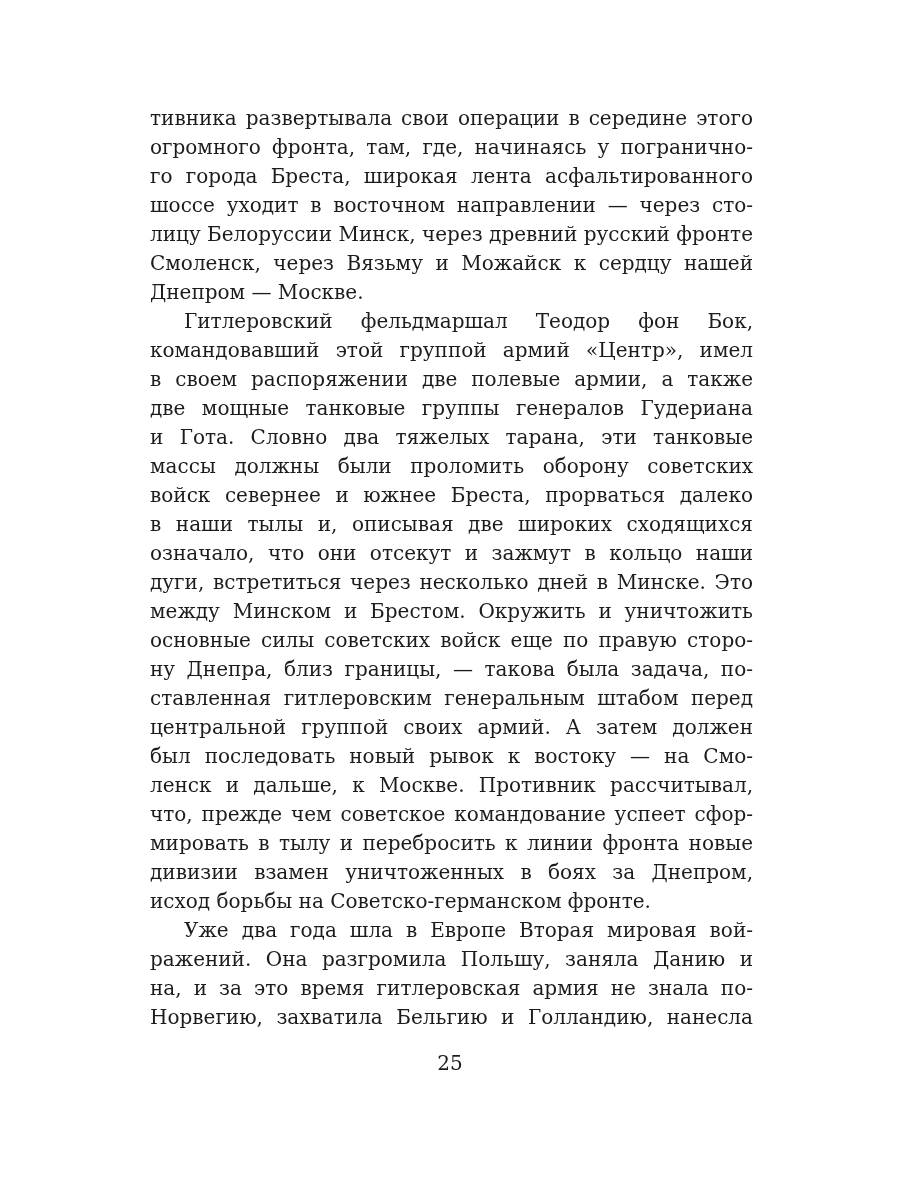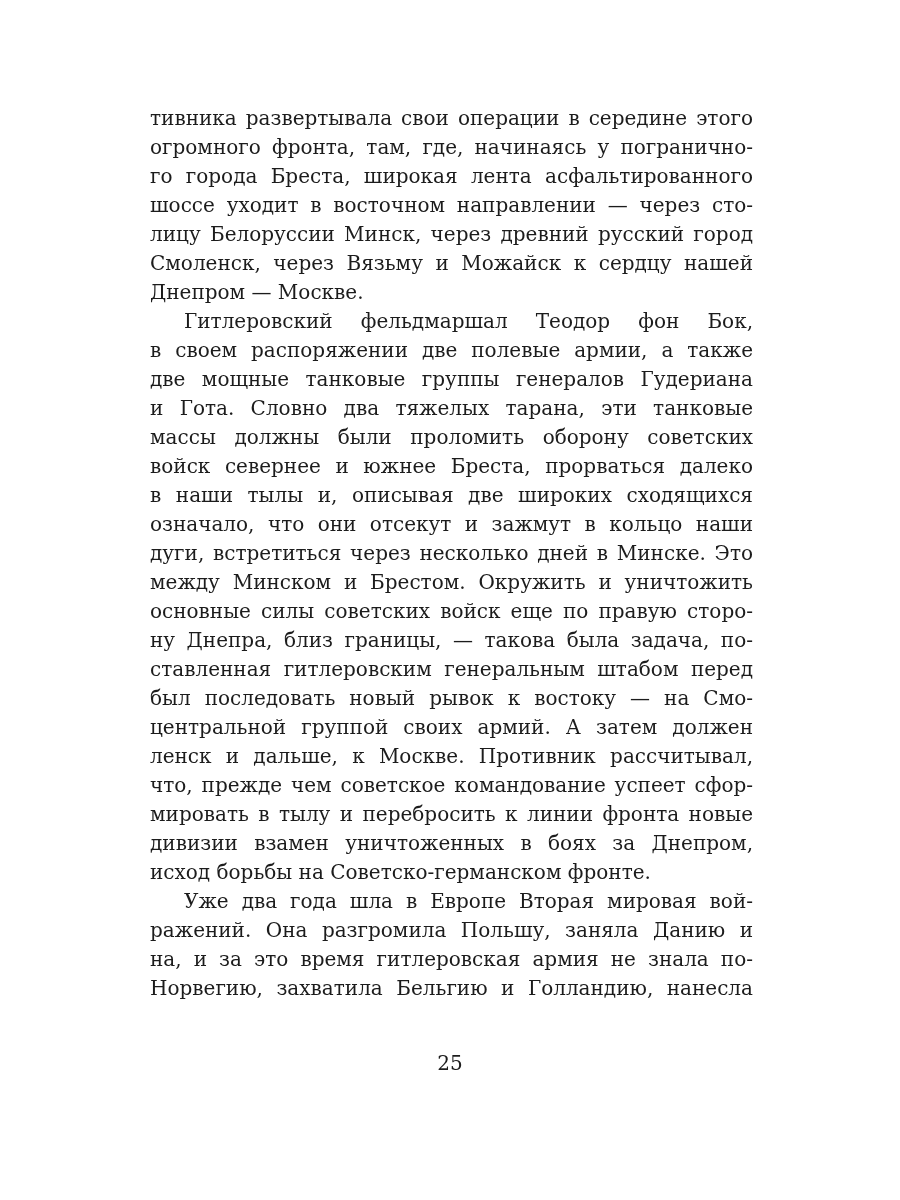--- a/index.html
+++ b/index.html
@@ -55,38 +55,39 @@
 </style>
 </head>
 <body>
 
 <div class="book-page">
   <div class="text-block">
       <div class="line">тивника развертывала свои операции в середине этого</div>
       <div class="line">огромного фронта, там, где, начинаясь у погранично-</div>
       <div class="line">го города Бреста, широкая лента асфальтированного</div>
       <div class="line">шоссе уходит в восточном направлении — через сто-</div>
-      <div class="line">лицу Белоруссии Минск, через древний русский город</div>
+      <div class="line">лицу Белоруссии Минск, через древний русский фронте</div>
       <div class="line">Смоленск, через Вязьму и Можайск к сердцу нашей</div>
       <div class="line para-end">Днепром — Москве.</div>
       <div class="line indent">Гитлеровский фельдмаршал Теодор фон Бок,</div>
+      <div class="line">командовавший этой группой армий «Центр», имел</div>
       <div class="line">в своем распоряжении две полевые армии, а также</div>
       <div class="line">две мощные танковые группы генералов Гудериана</div>
       <div class="line">и Гота. Словно два тяжелых тарана, эти танковые</div>
       <div class="line">массы должны были проломить оборону советских</div>
       <div class="line">войск севернее и южнее Бреста, прорваться далеко</div>
       <div class="line">в наши тылы и, описывая две широких сходящихся</div>
       <div class="line">означало, что они отсекут и зажмут в кольцо наши</div>
       <div class="line">дуги, встретиться через несколько дней в Минске. Это</div>
       <div class="line">между Минском и Брестом. Окружить и уничтожить</div>
       <div class="line">основные силы советских войск еще по правую сторо-</div>
       <div class="line">ну Днепра, близ границы, — такова была задача, по-</div>
       <div class="line">ставленная гитлеровским генеральным штабом перед</div>
+      <div class="line">центральной группой своих армий. А затем должен</div>
       <div class="line">был последовать новый рывок к востоку — на Смо-</div>
-      <div class="line">центральной группой своих армий. А затем должен</div>
       <div class="line">ленск и дальше, к Москве. Противник рассчитывал,</div>
       <div class="line">что, прежде чем советское командование успеет сфор-</div>
       <div class="line">мировать в тылу и перебросить к линии фронта новые</div>
       <div class="line">дивизии взамен уничтоженных в боях за Днепром,</div>
       <div class="line para-end">исход борьбы на Советско-германском фронте.</div>
       <div class="line indent">Уже два года шла в Европе Вторая мировая вой-</div>
       <div class="line">ражений. Она разгромила Польшу, заняла Данию и</div>
       <div class="line">на, и за это время гитлеровская армия не знала по-</div>
       <div class="line">Норвегию, захватила Бельгию и Голландию, нанесла</div>
     </div>

